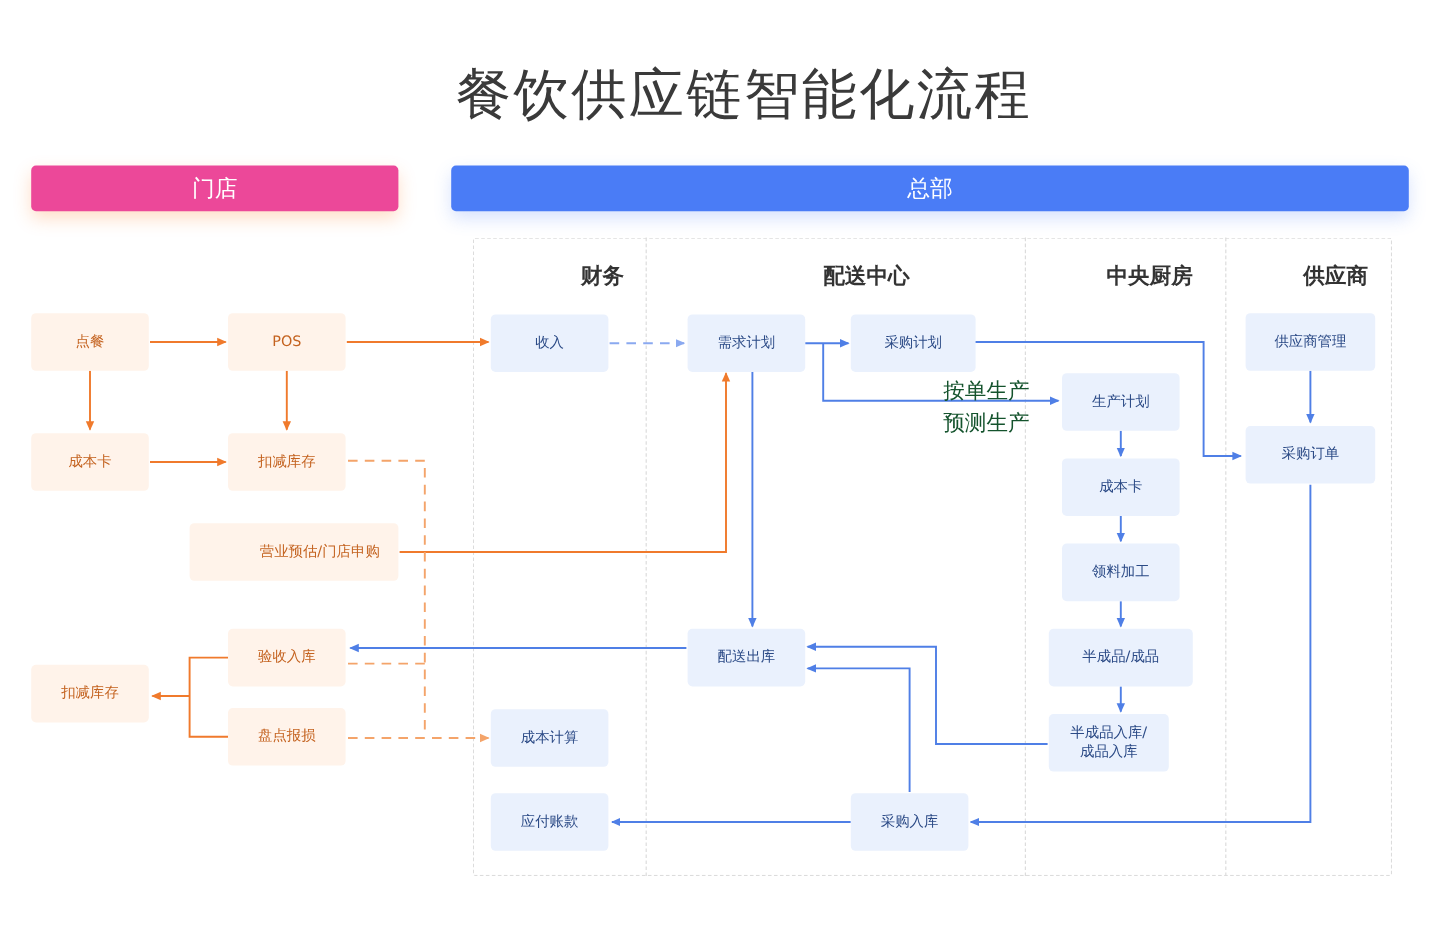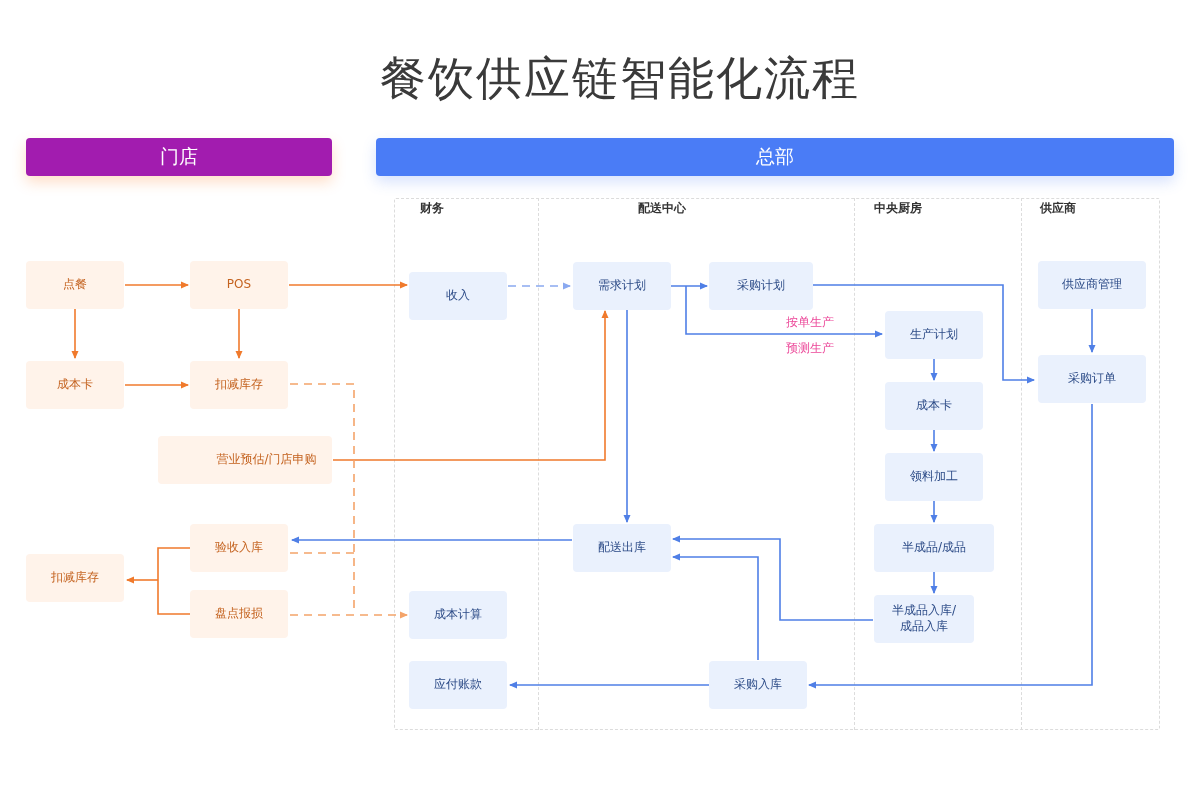--- a/index.html
+++ b/index.html
@@ -7,41 +7,41 @@
     body { position: relative; font-family: "DejaVu Sans", "Liberation Sans", sans-serif; }
 
     .title {
       position: absolute; left: 0; top: 48px; width: 1240px; text-align: center;
       font-size: 46px; color: #3a3a3a; letter-spacing: 2px; font-weight: normal;
     }
     .band {
       position: absolute; height: 38px; border-radius: 4px; color: #ffffff;
       font-size: 19px; display: flex; align-items: center; justify-content: center;
     }
-    .band-store { left: 26px; top: 138px; width: 306px; background: #a21caf; box-shadow: 0 6px 14px rgba(255,125,37,0.25); }
+    .band-store { left: 26px; top: 138px; width: 306px; background: #ec4899; box-shadow: 0 6px 14px rgba(255,125,37,0.25); }
     .band-hq { left: 376px; top: 138px; width: 798px; background: #4a7cf6; box-shadow: 0 6px 14px rgba(74,124,246,0.22); }
 
     .hq-frame {
       position: absolute; left: 394px; top: 198px; width: 766px; height: 532px;
       border: 1.5px dashed #dcdcdc; border-radius: 2px;
     }
     .col-sep { position: absolute; top: 198px; height: 532px; border-left: 1.5px dashed #dcdcdc; }
 
     .col-title {
-      position: absolute; top: 200px; font-size: 12px; color: #333333; text-align: left; font-weight: bold;
+      position: absolute; top: 218px; font-size: 18px; color: #333333; text-align: right; font-weight: bold;
     }
 
     .node {
       position: absolute; border-radius: 4px; display: flex; align-items: center; justify-content: center;
       font-size: 12px; text-align: center; line-height: 1.3;
     }
     .node.o { background: #fff3ea; color: #c4621f; }
     .node.b { background: #eaf1fd; color: #2b4a86; }
 
-    .lbl { position: absolute; font-size: 12px; color: #ec4899; }
+    .lbl { position: absolute; font-size: 18px; color: #14532d; }
 
     svg.lines { position: absolute; left: 0; top: 0; width: 1200px; height: 786px; }
   </style>
 </head>
 <body>
 
 <div class="title">餐饮供应链智能化流程</div>
 
 <div class="band band-store">门店</div>
 <div class="band band-hq">总部</div>
@@ -107,21 +107,21 @@
 
 <div class="node o" style="left:26px;top:261px;width:98px;height:48px;">点餐</div>
 <div class="node o" style="left:190px;top:261px;width:98px;height:48px;">POS</div>
 <div class="node o" style="left:26px;top:361px;width:98px;height:48px;">成本卡</div>
 <div class="node o" style="left:190px;top:361px;width:98px;height:48px;text-align:center;">扣减库存</div>
 <div class="node o" style="left:158px;top:436px;width:174px;height:48px;padding-left:43px;">营业预估/门店申购</div>
 <div class="node o" style="left:190px;top:524px;width:98px;height:48px;">验收入库</div>
 <div class="node o" style="left:26px;top:554px;width:98px;height:48px;">扣减库存</div>
 <div class="node o" style="left:190px;top:590px;width:98px;height:48px;">盘点报损</div>
 
-<div class="node b" style="left:409px;top:272px;width:98px;height:48px;">收入</div>
+<div class="node b" style="left:409px;top:262px;width:98px;height:48px;">收入</div>
 <div class="node b" style="left:409px;top:591px;width:98px;height:48px;">成本计算</div>
 <div class="node b" style="left:409px;top:661px;width:98px;height:48px;">应付账款</div>
 
 <div class="node b" style="left:573px;top:262px;width:98px;height:48px;">需求计划</div>
 <div class="node b" style="left:709px;top:262px;width:104px;height:48px;font-family:Liberation Serif, serif;">采购计划</div>
 <div class="node b" style="left:573px;top:524px;width:98px;height:48px;">配送出库</div>
 <div class="node b" style="left:709px;top:661px;width:98px;height:48px;">采购入库</div>
 
 <div class="lbl" style="left:786px;top:314px;">按单生产</div>
 <div class="lbl" style="left:786px;top:340px;">预测生产</div>

